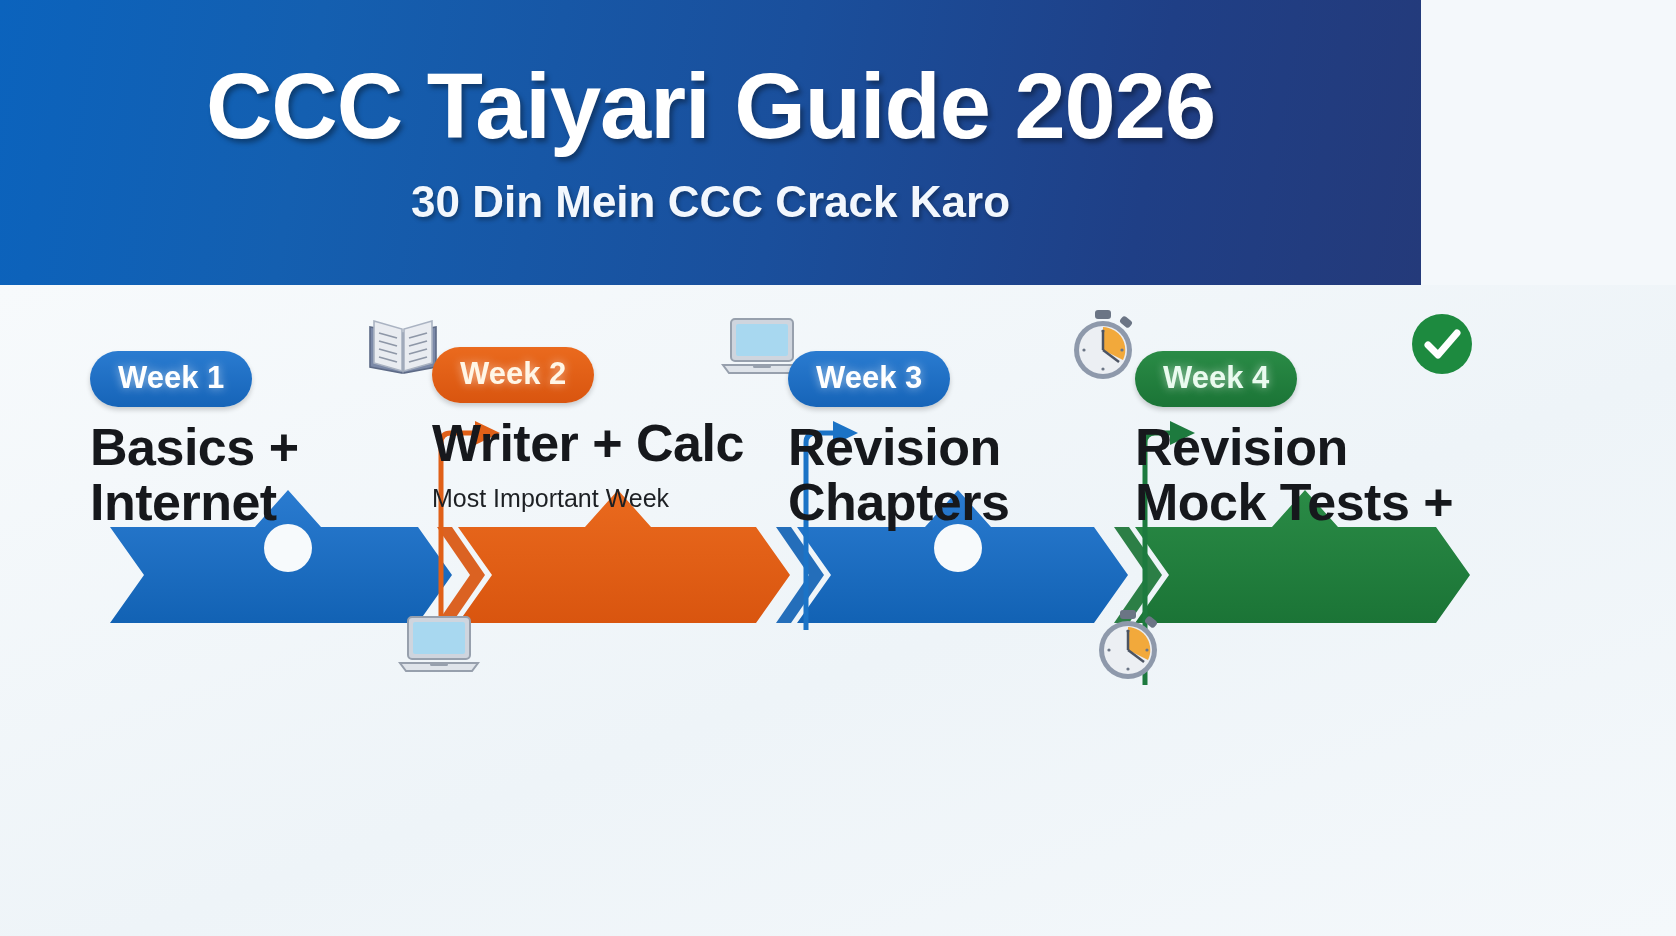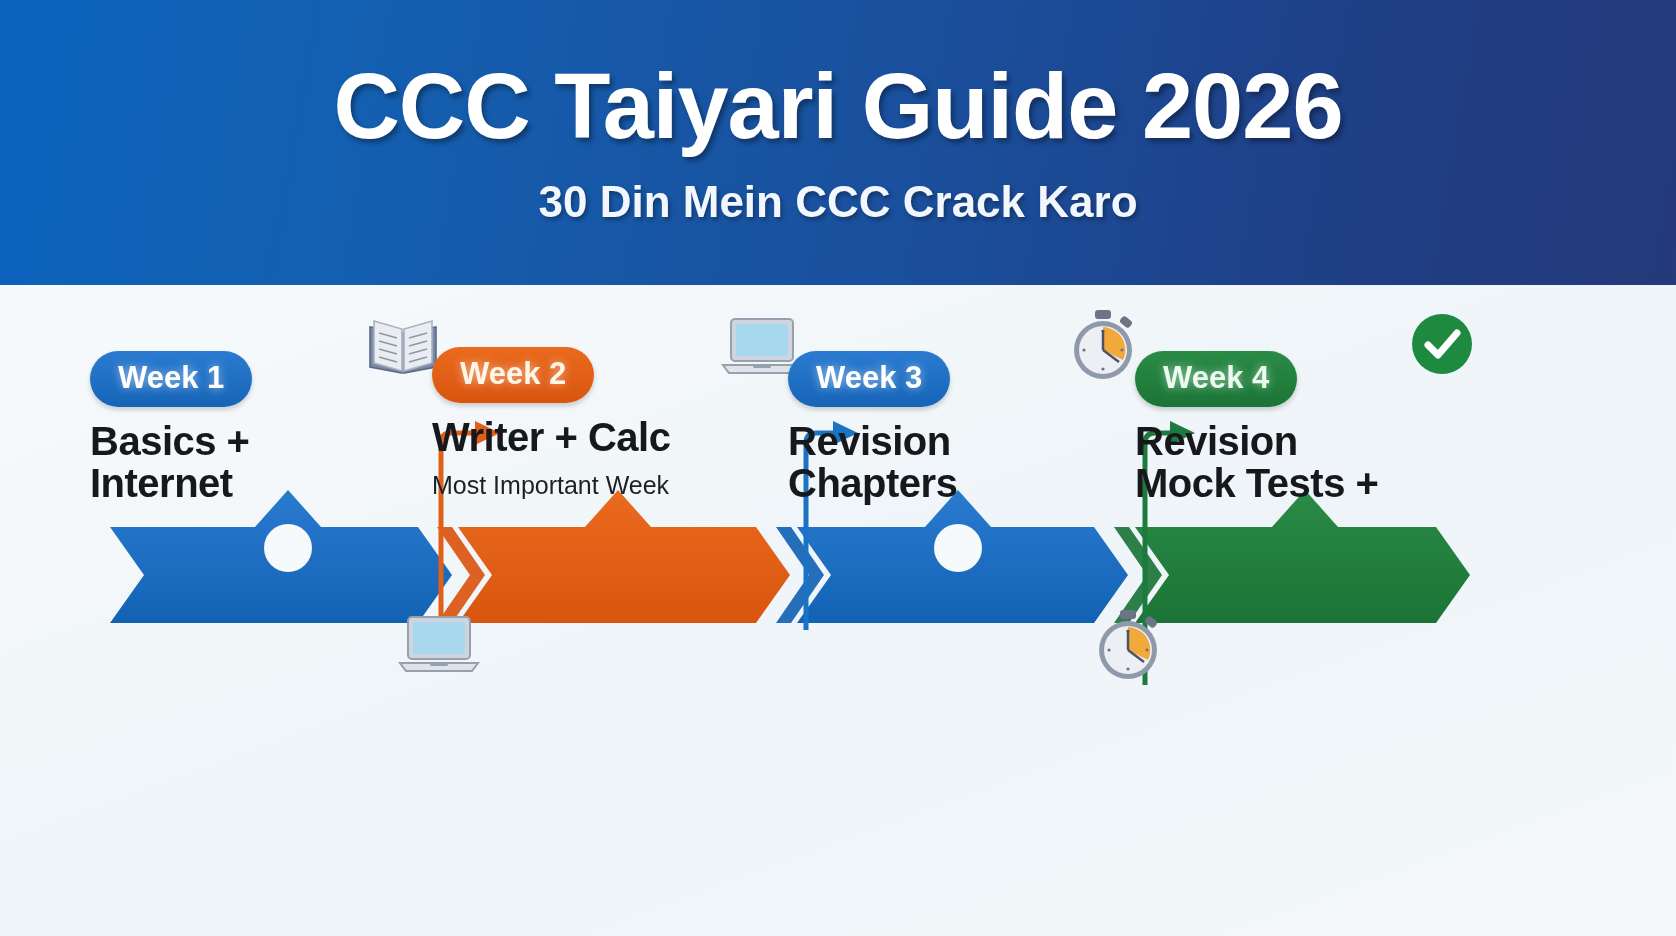--- a/index.html
+++ b/index.html
@@ -6,21 +6,21 @@
   html,body { width:1676px; height:936px; }
   body {
     font-family:"Liberation Sans", sans-serif;
     background:#f4f8fb;
     overflow:hidden;
     position:relative;
   }
 
   
   #header{
-    position:absolute; left:0; top:0; width:1676px; height:285px;
+    position:absolute; left:0; top:0; width:1421px; height:285px;
     background:linear-gradient(100deg,#0b63bd 0%,#145fb0 22%,#1a4f9c 55%,#1f3f86 80%,#243a7a 100%);
     display:flex; flex-direction:column; align-items:center; justify-content:center;
   }
   #title{
     font-size:92px; font-weight:bold; color:#ffffff; letter-spacing:-1px;
     text-shadow:3px 4px 5px rgba(0,0,0,.35);
     line-height:1.05;
   }
   #subtitle{
     margin-top:22px;
@@ -39,21 +39,21 @@
   .badge{
     display:inline-block; border-radius:40px; padding:9px 28px 11px;
     font-size:31px; font-weight:bold; color:#ffffff;
     box-shadow:0 3px 5px rgba(0,0,0,.18);
     text-shadow:0 0 10px rgba(255,255,255,.55);
   }
   .b-blue{ background:linear-gradient(180deg,#2a7bd0 0%,#1664b8 100%); }
   .b-orange{ background:linear-gradient(180deg,#ea6a1e 0%,#d9550f 100%); color:#fff6e6; }
   .b-green{ background:linear-gradient(180deg,#2a8b46 0%,#1b7436 100%); color:#eafbef; }
   .wtitle{
-    margin-top:13px; font-size:40px; font-weight:bold; color:#16181c;
+    margin-top:13px; font-size:52px; font-weight:bold; color:#16181c;
     line-height:1.05; letter-spacing:-.5px;
   }
   .wsub{ margin-top:13px; font-size:25px; color:#1d2024; font-weight:400; }
 
   svg.layer{ position:absolute; left:0; top:0; width:1676px; height:651px; pointer-events:none; }
 </style>
 </head>
 <body>
 
 <div id="header">

